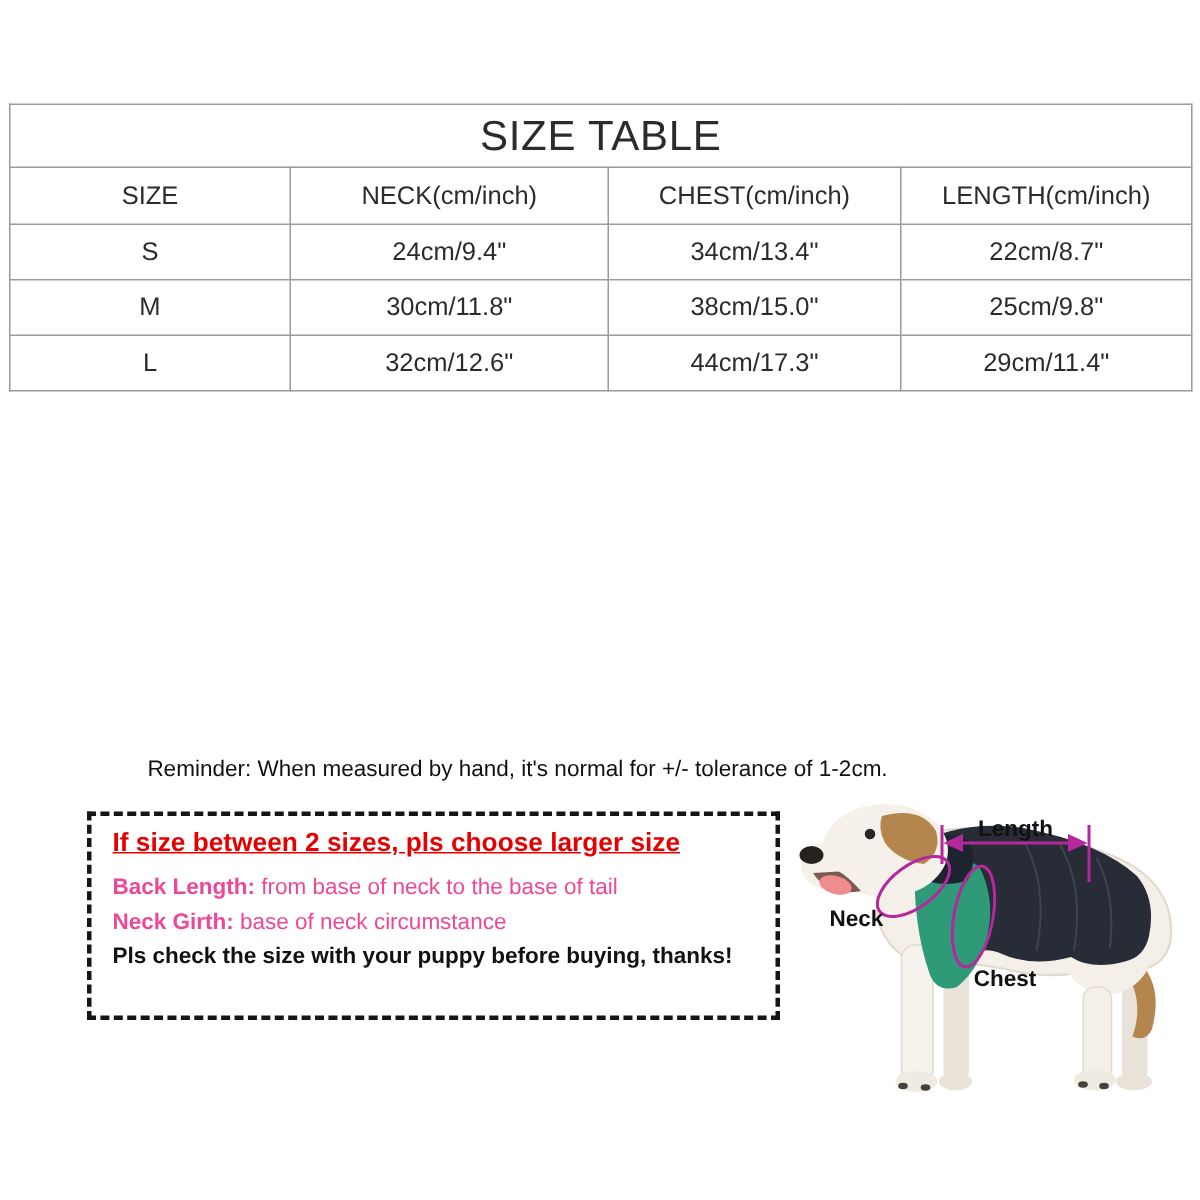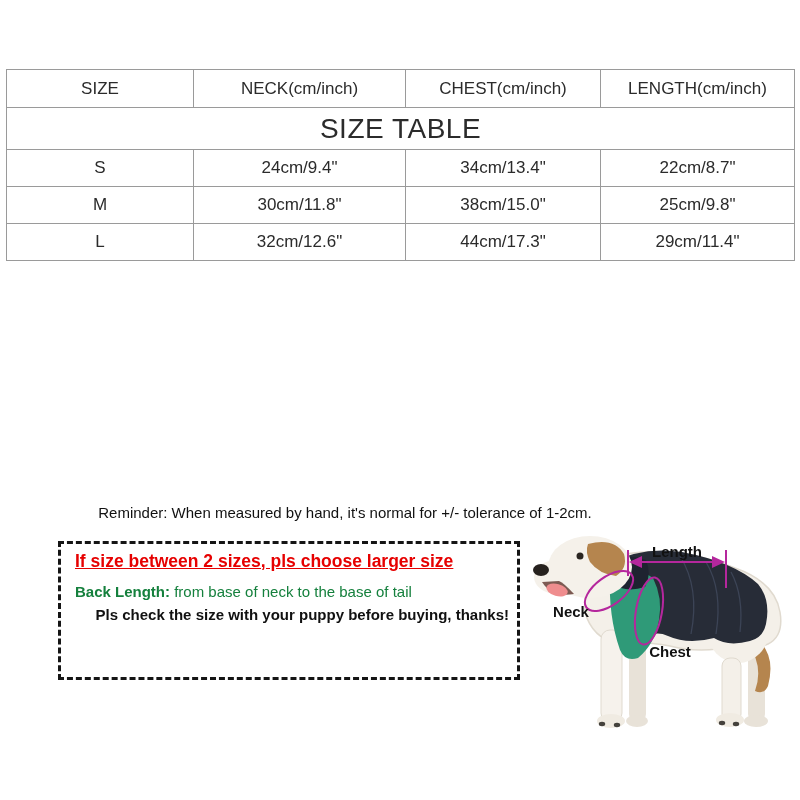--- a/index.html
+++ b/index.html
@@ -29,48 +29,48 @@
   }
   
   .note-box{
     position:absolute;left:58px;top:541px;width:462px;height:139px;
     box-sizing:border-box;border:3px dashed #151515;
     padding:4px 8px 0 14px;background:#fff;
   }
   .note-title{
     color:#e60000;font-weight:bold;font-size:17.5px;margin:3px 0 8px 0;text-decoration:underline;
   }
-  .note-line{font-size:15px;line-height:23px;color:#15803d;}
+  .note-line{font-size:15px;line-height:23px;color:#ec4899;}
   .note-line b{font-weight:bold;}
-  .note-footer{font-size:15px;line-height:23px;font-weight:bold;color:#111;text-align:right;}
+  .note-footer{font-size:15px;line-height:23px;font-weight:bold;color:#111;}
   
   .dog-figure{position:absolute;left:530px;top:520px;width:270px;height:280px;}
   .anno-label{font-family:"Liberation Sans",sans-serif;font-size:15px;font-weight:bold;fill:#111;}
 </style>
 </head>
 <body>
 
 <div class="sheet">
 
   <table class="size-table">
     <colgroup>
       <col style="width:187px">
         <col style="width:212px">
         <col style="width:195px">
         <col style="width:194px">
     </colgroup>
     <tbody>
       <tr>
+        <td class="title-cell" colspan="4">SIZE TABLE</td>
+      </tr>
+      <tr>
         <th>SIZE</th>
         <th>NECK(cm/inch)</th>
         <th>CHEST(cm/inch)</th>
         <th>LENGTH(cm/inch)</th>
-      </tr>
-      <tr>
-        <td class="title-cell" colspan="4">SIZE TABLE</td>
       </tr>
       <tr>
         <td class="data">S</td>
         <td class="data">24cm/9.4"</td>
         <td class="data">34cm/13.4"</td>
         <td class="data">22cm/8.7"</td>
       </tr>
       <tr>
         <td class="data">M</td>
         <td class="data">30cm/11.8"</td>
@@ -84,20 +84,21 @@
         <td class="data">29cm/11.4"</td>
       </tr>
     </tbody>
   </table>
 
   <div class="reminder">Reminder: When measured by hand, it's normal for +/- tolerance of 1-2cm.</div>
 
   <div class="note-box">
     <div class="note-title">If size between  2 sizes, pls choose larger size</div>
     <div class="note-line"><b>Back Length:</b><span> from base of neck to the base of tail</span></div>
+    <div class="note-line"><b>Neck Girth:</b><span> base of neck circumstance</span></div>
     <div class="note-footer">Pls check the size with your puppy before buying, thanks!</div>
   </div>
 
   <svg class="dog-figure" viewBox="0 0 270 280" xmlns="http://www.w3.org/2000/svg">
     <g>
 
       <rect x="99" y="116" width="17" height="86" rx="8" fill="#e8e2d8"></rect>
       <rect x="218" y="116" width="17" height="86" rx="8" fill="#e8e2d8"></rect>
       <ellipse cx="226" cy="201" rx="12" ry="6" fill="#e8e2d8"></ellipse>
       <ellipse cx="107" cy="201" rx="11" ry="6" fill="#e8e2d8"></ellipse>

